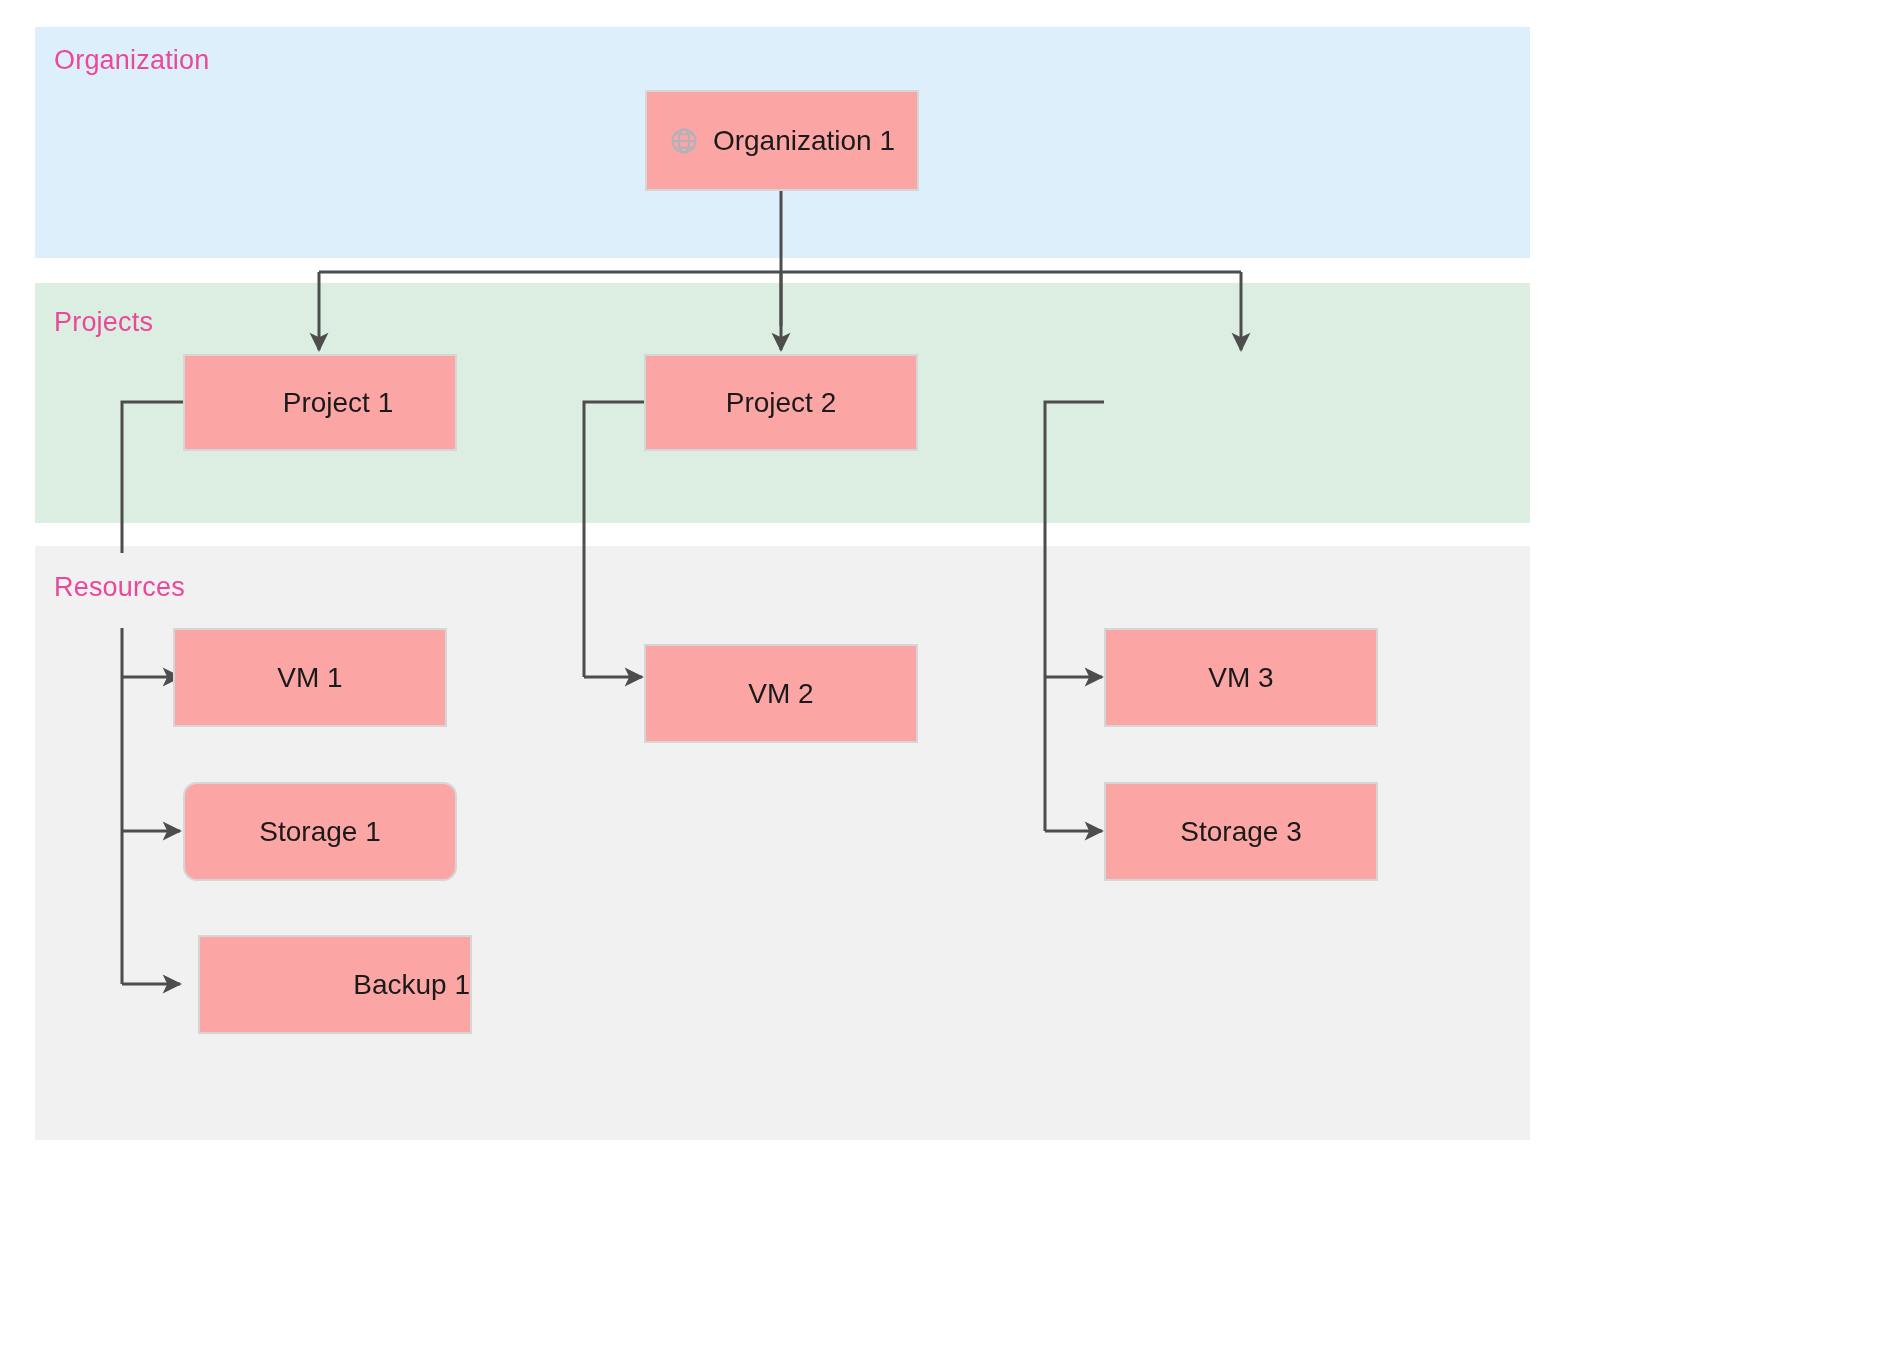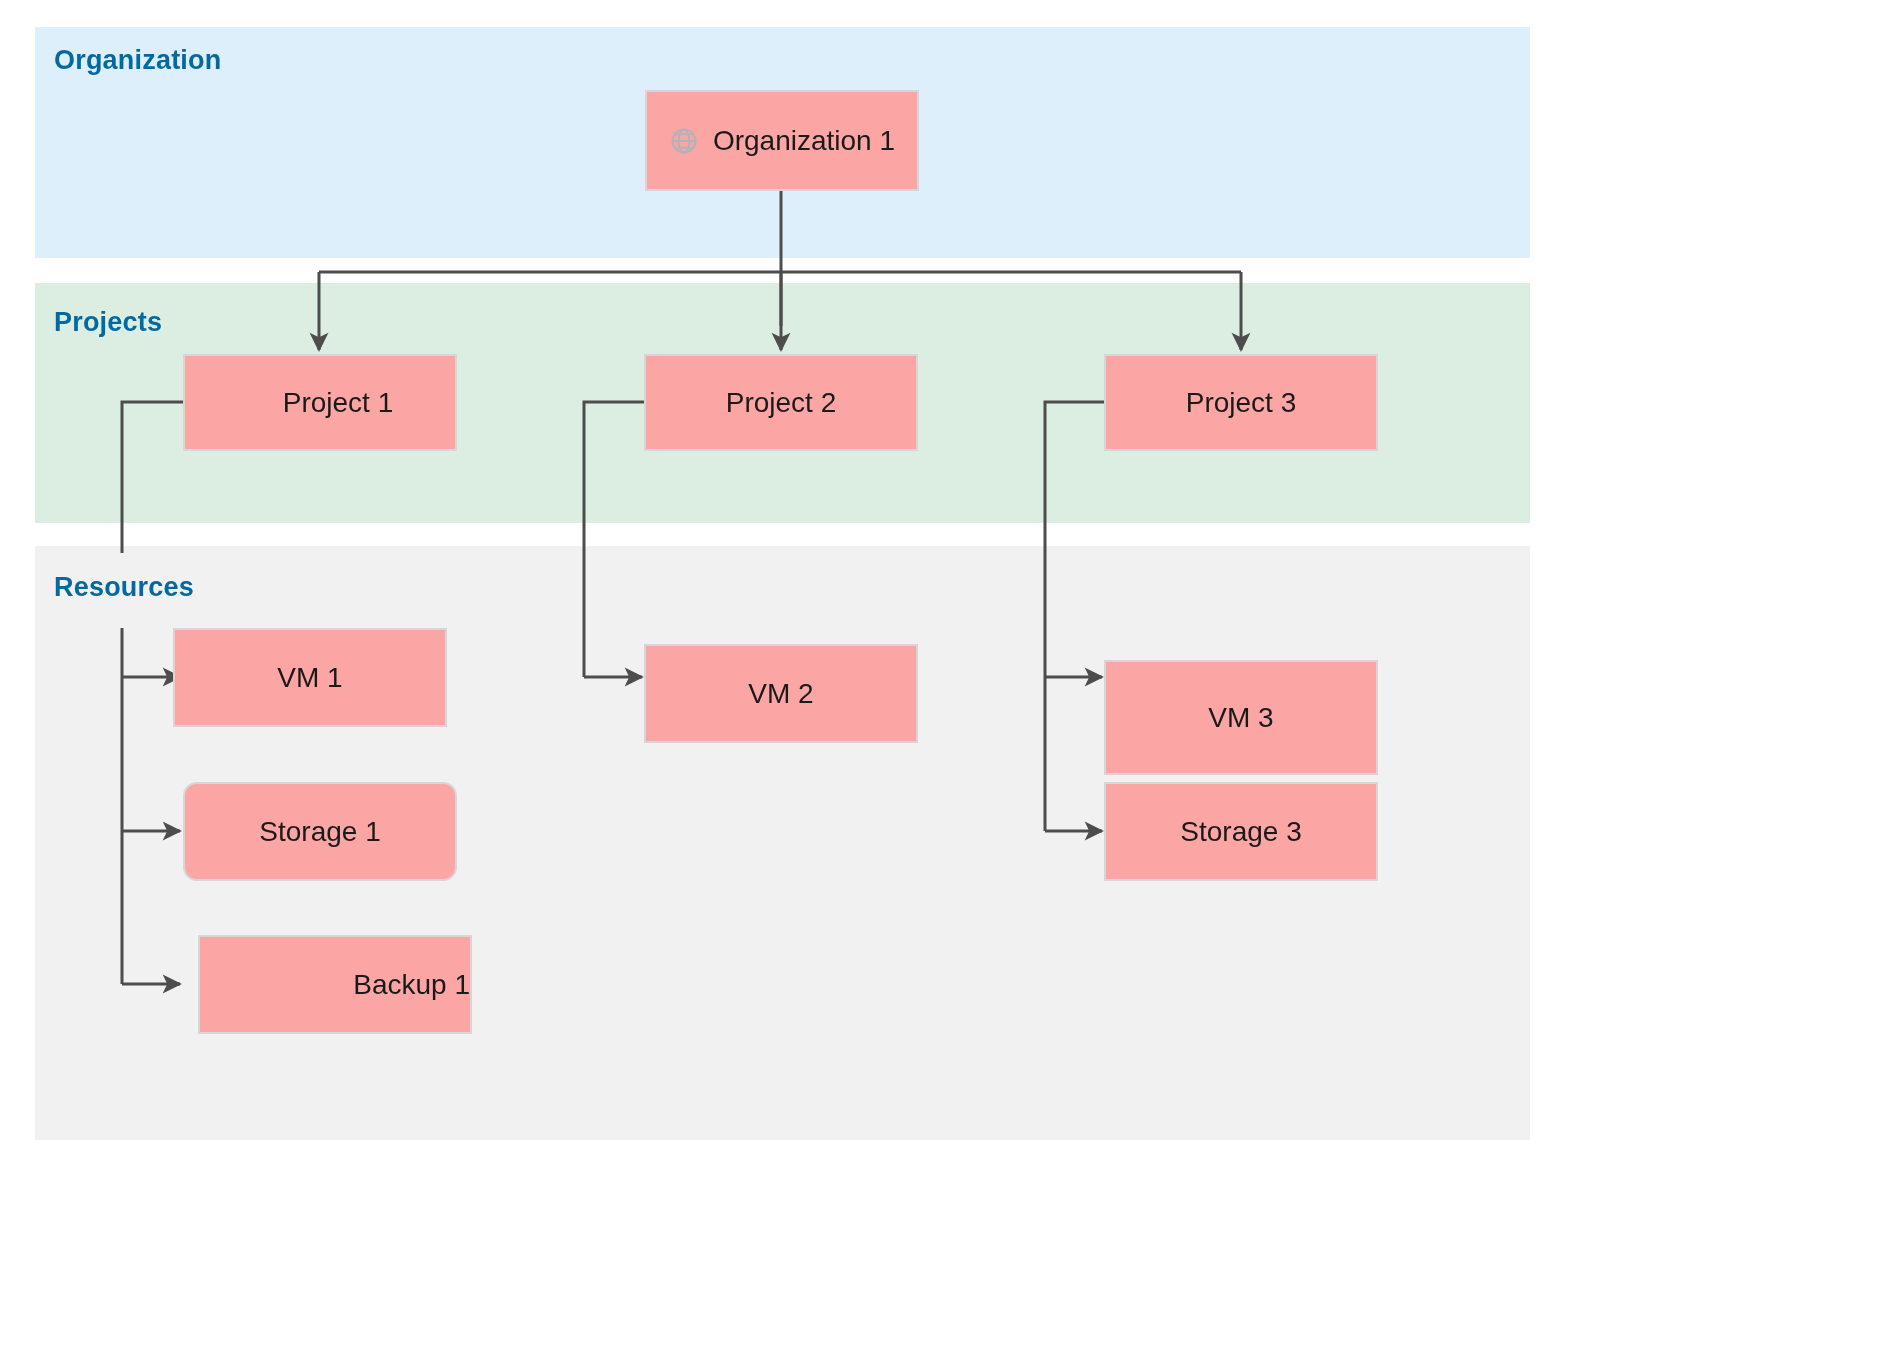--- a/index.html
+++ b/index.html
@@ -18,26 +18,25 @@
     width: 1884px;
     height: 1358px;
     background: #ffffff;
   }
   .band {
     position: absolute;
     box-sizing: border-box;
   }
   .band-label {
     position: absolute;
-    color: #0369a1;
+    color: #ec4899;
     font-size: 27px;
     font-family: "Liberation Sans", sans-serif;
     white-space: nowrap;
     letter-spacing: 0.2px;
-    font-weight: bold;
   }
   .node {
     position: absolute;
     box-sizing: border-box;
     background: #fca5a5;
     border: 2px solid #d6d6d6;
     display: flex;
     align-items: center;
     justify-content: center;
     color: #1a1a1a;
@@ -133,38 +132,35 @@
       <span class="node-label">Organization 1</span>
     </span>
   </div>
 
   <div class="node" style="left:183px; top:354px; width:274px; height:97px;padding-left:36px;">
     <span class="node-label">Project 1</span>
   </div>
   <div class="node" style="left:644px; top:354px; width:274px; height:97px;">
     <span class="node-label">Project 2</span>
   </div>
-  <div class="node" style="left:1104px; top:354px; width:274px; height:97px;">
-    <span class="node-label">Project 3</span>
-  </div>
 
   <div class="node" style="left:173px; top:628px; width:274px; height:99px;">
     <span class="node-label">VM 1</span>
   </div>
   <div class="node" style="left:183px; top:782px; width:274px; height:99px;border-radius:14px;">
     <span class="node-label">Storage 1</span>
   </div>
   <div class="node" style="left:198px; top:935px; width:274px; height:99px;justify-content:flex-end;">
     <span class="node-label">Backup 1</span>
   </div>
 
   <div class="node" style="left:644px; top:628px; width:274px; height:99px;margin-top:16px;">
     <span class="node-label">VM 2</span>
   </div>
 
-  <div class="node" style="left:1104px; top:628px; width:274px; height:115px;margin-top:32px;">
+  <div class="node" style="left:1104px; top:628px; width:274px; height:99px;">
     <span class="node-label">VM 3</span>
   </div>
   <div class="node" style="left:1104px; top:782px; width:274px; height:99px;">
     <span class="node-label">Storage 3</span>
   </div>
 
 </div>
 
 </body></html>

